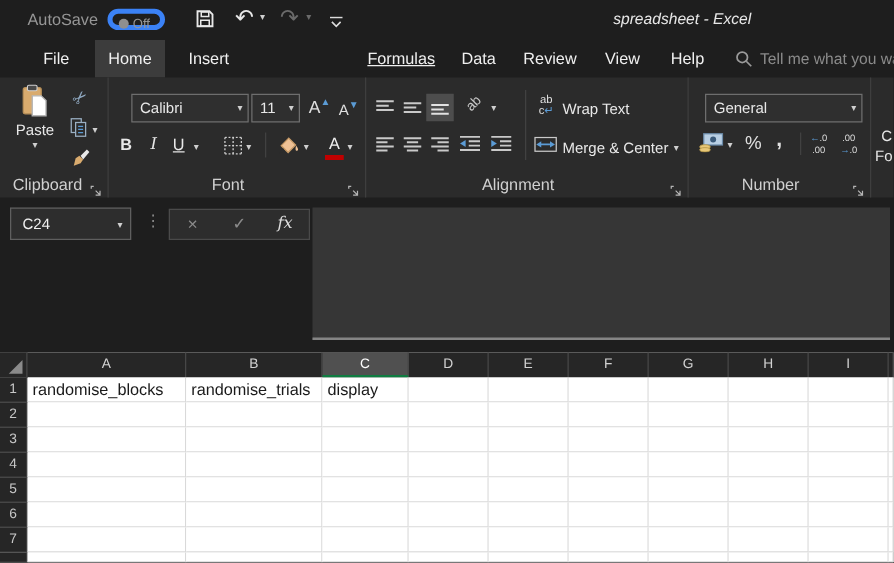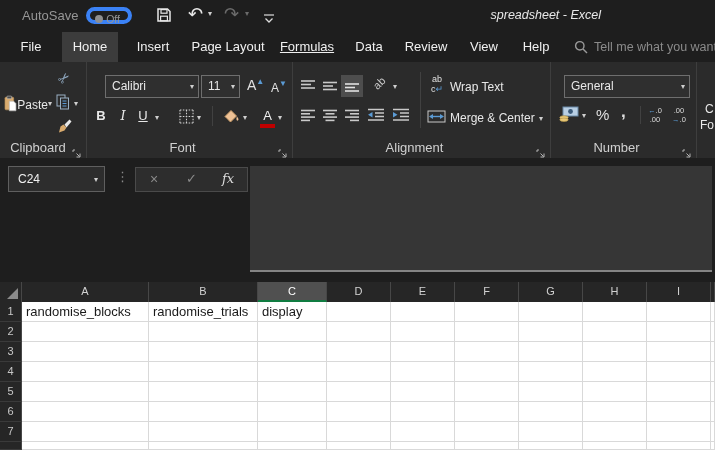--- a/index.html
+++ b/index.html
@@ -21,39 +21,39 @@
   .toggle-text { position:absolute; right:8px; top:2px; font-size:10.5px; color:#969696; }
   .qat-save { position:absolute; left:156px; top:7px; }
   .qat-undo { position:absolute; left:188px; top:3px; font-size:18px; color:#e8e8e8; }
   .qat-undo-dd { position:absolute; left:208px; top:9px; font-size:8px; color:#cfcfcf; }
   .qat-redo { position:absolute; left:224px; top:3px; font-size:18px; color:#6b6b6b; }
   .qat-redo-dd { position:absolute; left:245px; top:9px; font-size:8px; color:#6b6b6b; }
   .qat-custom { position:absolute; left:263px; top:10px; }
   .win-title { position:absolute; right:23px; top:8px; font-size:12.5px; color:#e8e8e8;font-style:italic; }
 
   
-  .tabrow { position:absolute; top:32px; left:0; width:695px; height:30px; }
+  .tabrow { position:absolute; top:32px; left:14px; width:695px; height:30px; }
   .rtab { position:absolute; top:0; height:30px; line-height:30px; text-align:center; font-size:13px; color:#f0f0f0; cursor:default; }
   .rtab.active { background:#3c3c3c; }
   .tellme { position:absolute; left:594px; top:0; height:30px; line-height:30px; font-size:12.5px; color:#8b8b8b; white-space:nowrap; }
   .search-ico { position:absolute; left:574px; top:8px; }
 
   
   .ribbon { position:absolute; top:62px; left:0; width:715px; height:96px; background:#2b2b2b; }
   .rgroup { position:absolute; top:0; height:96px; border-right:1px solid #3e3e3e; }
   .grp-label { position:absolute; bottom:3px; left:0; right:14px; text-align:center; font-size:13px; color:#d0d0d0; }
   .launcher { position:absolute; right:4px; bottom:4px; width:10px; height:10px; }
   .combo { position:absolute; height:23px; background:#2f2f2f; border:1px solid #6e6e6e; color:#e8e8e8; font-size:12px; line-height:21px; padding-left:6px; }
   .combo .dd { position:absolute; right:4px; top:0; font-size:8px; color:#cfcfcf; }
   .dd-glyph { font-size:8px; color:#cfcfcf; }
   .icon-btn { color:#e0e0e0; cursor:default; }
   .vsep { position:absolute; width:1px; background:#414141; }
 
   
-  .paste-btn { position:absolute; left:4px; top:5px; width:48px; height:72px; display:flex; flex-direction:row; align-items:center; }
+  .paste-btn { position:absolute; left:4px; top:5px; width:48px; height:72px; display:flex; flex-direction:column; align-items:center; }
   .paste-label { font-size:12px; color:#e8e8e8; margin-top:3px; }
   .scissors { transform:rotate(-45deg); display:inline-block; color:#8fa8c0; font-size:14px; }
 
   
   .fmt-letter { position:absolute; top:46px; font-size:13px; color:#e8e8e8; width:16px; text-align:center; }
 
   
   .align-btn { position:absolute; width:22px; height:22px; display:flex; align-items:center; justify-content:center; }
   .align-btn.selected { background:#4d4d4d; }
   .rlabel { font-size:12px; color:#e8e8e8; white-space:nowrap; }
@@ -108,21 +108,20 @@
         <line x1="1" y1="1" x2="11" y2="1" stroke="#dcdcdc" stroke-width="1.2"></line>
         <path d="M2.5 4.5 L6 8 L9.5 4.5" fill="none" stroke="#dcdcdc" stroke-width="1.3"></path>
       </svg></span>
   <span class="win-title">spreadsheet - Excel</span>
 </div>
 
 <div class="tabrow">
   <span class="rtab" style="left:12px;width:38px;">File</span>
   <span class="rtab active" style="left:62px;width:56px;">Home</span>
   <span class="rtab" style="left:129px;width:48px;">Insert</span>
-  <span class="rtab" style="left:188px;width:80px;">Page Layout</span>
   <span class="rtab" style="left:279px;width:56px;text-decoration:underline;">Formulas</span>
   <span class="rtab" style="left:350px;width:38px;">Data</span>
   <span class="rtab" style="left:401px;width:50px;">Review</span>
   <span class="rtab" style="left:465px;width:38px;">View</span>
   <span class="rtab" style="left:517px;width:38px;">Help</span>
   <span class="search-ico"><svg width="14" height="14" viewBox="0 0 14 14">
         <circle cx="5.8" cy="5.8" r="4.2" fill="none" stroke="#9a9a9a" stroke-width="1.4"></circle>
         <line x1="9" y1="9" x2="13" y2="13" stroke="#9a9a9a" stroke-width="1.4"></line>
       </svg></span>
   <span class="tellme">Tell me what you want</span>

